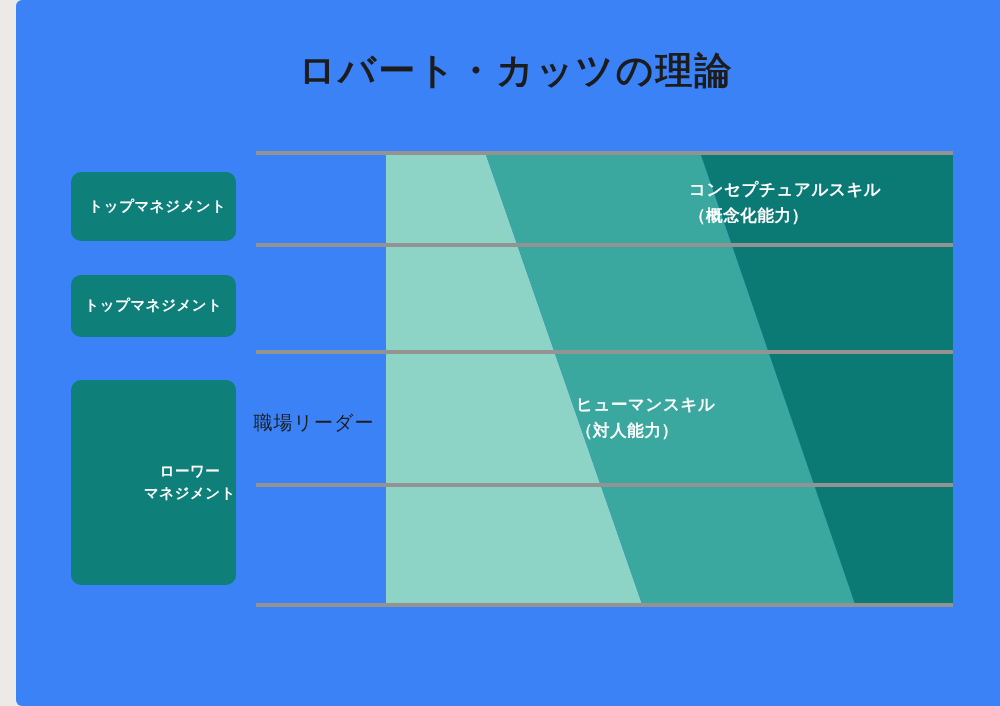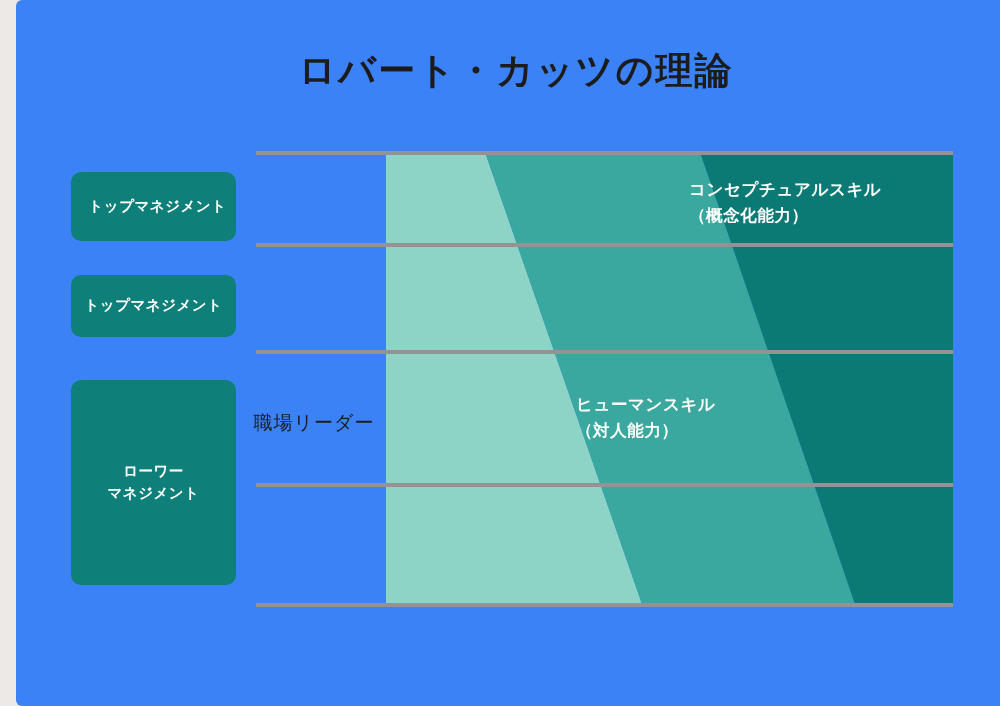--- a/index.html
+++ b/index.html
@@ -49,21 +49,21 @@
     letter-spacing: 0.5px;
     display: flex;
     align-items: center;
     justify-content: center;
     text-align: center;
     line-height: 1.5;
     box-sizing: border-box;
   }
   #mgmt-top    { left: 55px; top: 172px; width: 165px; height: 69px; padding-left: 8px; }
   #mgmt-middle { left: 55px; top: 275px; width: 165px; height: 62px; }
-  #mgmt-lower  { left: 55px; top: 380px; width: 165px; height: 205px; }
+  #mgmt-lower  { left: 55px; top: 380px; width: 165px; height: 205px; justify-content: flex-end; }
 
   
   .role-label {
     position: absolute;
     left: 232px;
     width: 132px;
     text-align: center;
     color: #1C1C1C;
     font-size: 19px;
     letter-spacing: 1px;

